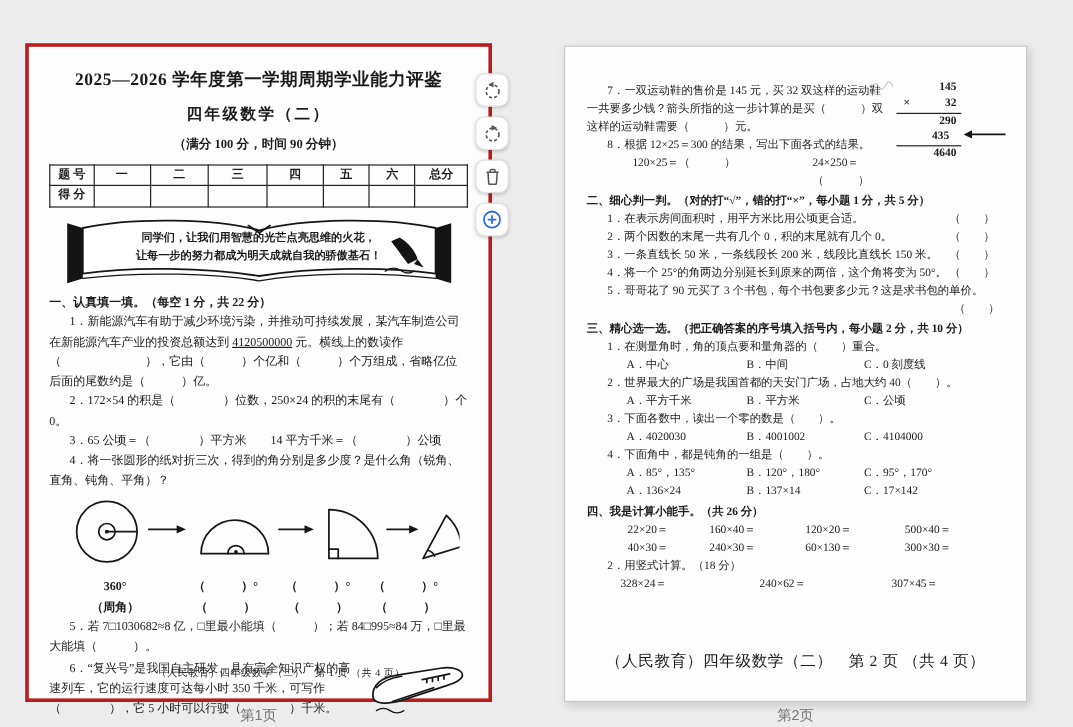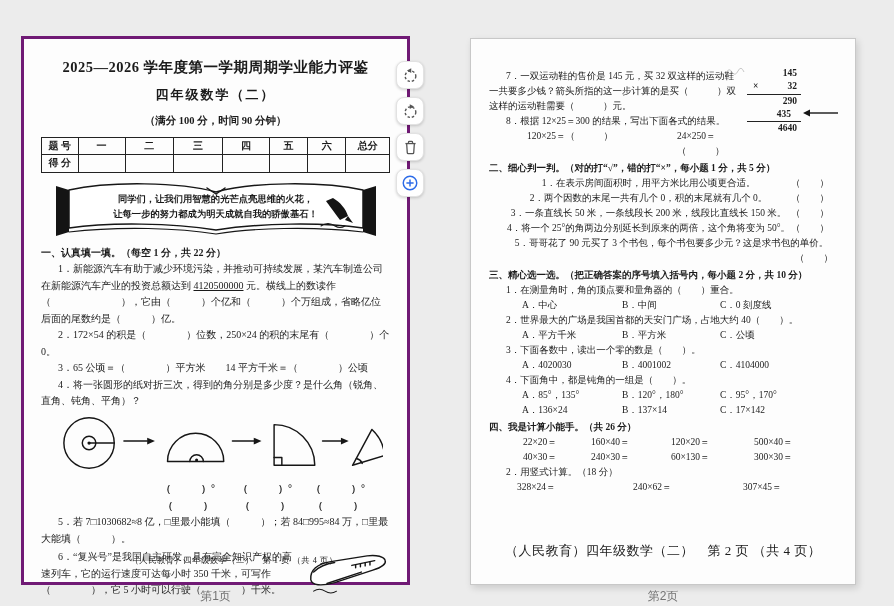--- a/index.html
+++ b/index.html
@@ -2,21 +2,21 @@
 <html><head>
 <meta charset="utf-8">
 <style>
   * { margin:0; padding:0; box-sizing:border-box; }
   html,body { width:894px; height:606px; overflow:hidden; }
   body { background:#ececec; font-family:"Liberation Serif","DejaVu Serif",serif; color:#1b1b1b; }
   .stage { position:relative; width:894px; height:606px; background:#ececec; }
 
   
   .page { position:absolute; background:#fdfdfd; }
-  .page1 { left:21px; top:36px; width:389px; height:549px; border:3px solid #701a75; padding:20px 17px 0; }
+  .page1 { left:21px; top:36px; width:389px; height:549px; border:3px solid #b91c1c; padding:20px 17px 0; }
   .page2 { left:470px; top:38px; width:386px; height:547px; border:1px solid #c8c8c8;
            box-shadow:2px 3px 7px rgba(0,0,0,.14); padding:30px 18px 0; font-size:9.5px; line-height:15px; }
   .page1 { font-size:10px; line-height:16.5px; }
 
   .page-label { position:absolute; top:588px; text-align:center; font:12px "Liberation Sans",sans-serif; color:#737373; }
   .label1 { left:21px; width:389px; }
   .label2 { left:470px; width:386px; }
 
   
   .p1-title1 { text-align:center; font-size:14.5px; font-weight:bold; letter-spacing:.5px; }
@@ -49,21 +49,21 @@
   .m-col { position:absolute; left:0; top:0; width:54px; }
   .m-row { text-align:right; padding-right:4px; position:relative; }
   .m-f2  { display:flex; justify-content:space-between; padding:0 4px 1px 6px; border-bottom:1px solid #222; }
   .m-p2  { padding-right:10px; border-bottom:1px solid #222; }
   .m-arrow { position:absolute; left:56px; top:41px; }
   .m-smudge { position:absolute; left:-22px; top:-1px; opacity:.55; }
 
   .sec2 { font-weight:bold; margin-top:2px; }
   .q2i  { text-indent:1.8em; }
   .judge-row { display:flex; margin-left:0; }
-  .judge-text { flex:1; padding-left:17px;text-align:center; }
+  .judge-text { flex:1; padding-left:17px; }
   .judge-bracket { width:46px; text-align:left; }
   .judge-bracket-line { text-align:right; padding-right:4px; }
 
   .choice-q { padding-left:17px; }
   .choice-opts { display:grid; grid-template-columns:100px 98px auto; margin-left:33px; }
 
   .q8-row { display:grid; grid-template-columns:150px auto; margin-left:38px; }
   .calc-row { display:grid; grid-template-columns:68px 80px 83px auto; margin-left:34px; }
   .calc2-row { display:grid; grid-template-columns:116px 110px auto; margin-left:28px; }
   .p2-footer { position:absolute; left:0; right:0; bottom:26px; text-align:center; font-size:13px; letter-spacing:.5px; }
@@ -158,20 +158,24 @@
           <polygon points="210,25.5 218,29 210,32.5" fill="#161616" stroke="none"></polygon>
         <path d="M231 54 L231 12 A42 42 0 0 1 273 54 Z"></path>
         <path d="M231 46 h8 v8"></path>
         <line x1="281" y1="29" x2="300" y2="29"></line>
           <polygon points="300,25.5 308,29 300,32.5" fill="#161616" stroke="none"></polygon>
         <path d="M312 54 L332 17 A40 40 0 0 1 345 44 Z"></path>
         <path d="M316 47 A9 9 0 0 1 322 52"></path>
       </svg>
     </div>
     <div class="diag-labels">
+      <div class="dcol" style="left:0;width:110px">
+        <div>360°</div>
+        <div>（周角）</div>
+      </div>
       <div class="dcol" style="left:101px;width:92px">
         <div>（　　　）°</div>
         <div>（　　　）</div>
       </div>
       <div class="dcol" style="left:188px;width:72px">
         <div>（　　　）°</div>
         <div>（　　　）</div>
       </div>
       <div class="dcol" style="left:256px;width:82px">
         <div>（　　　）°</div>

